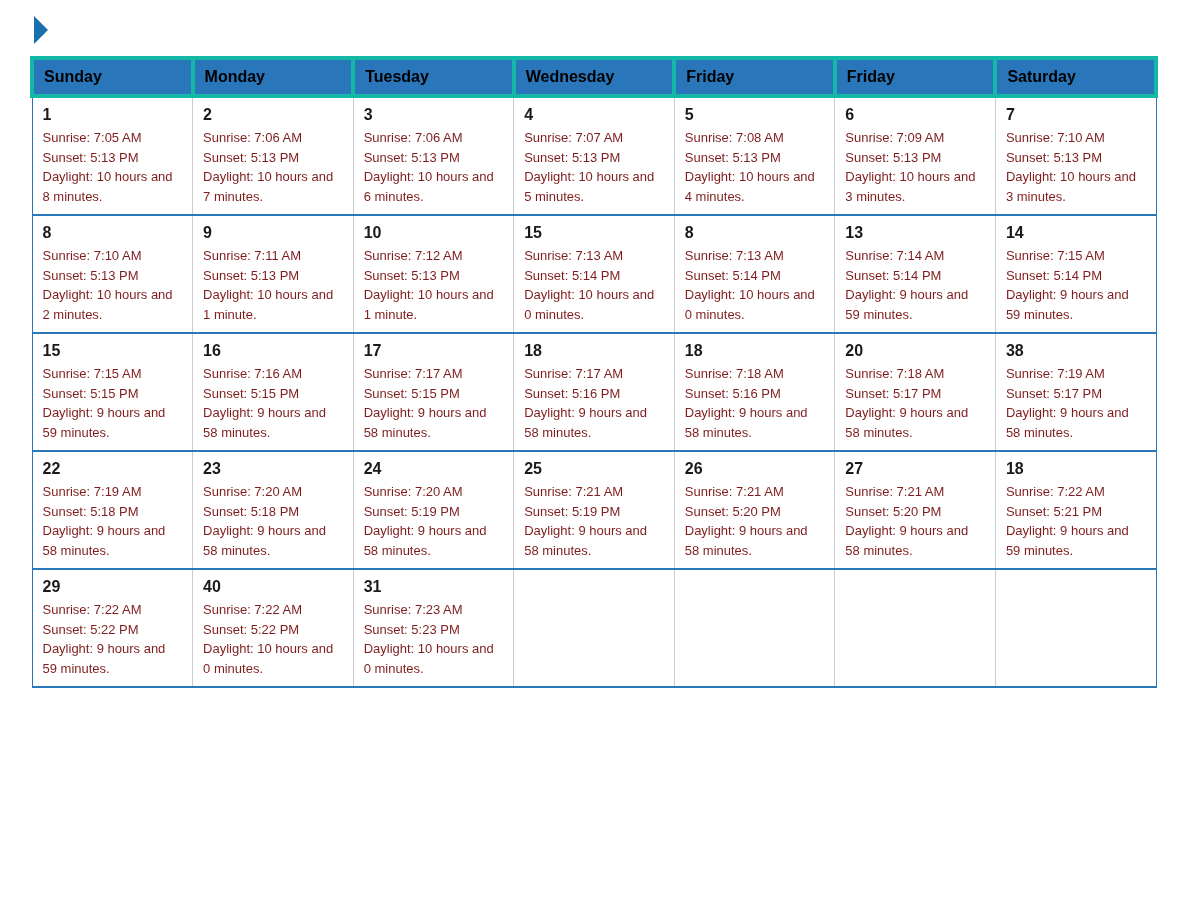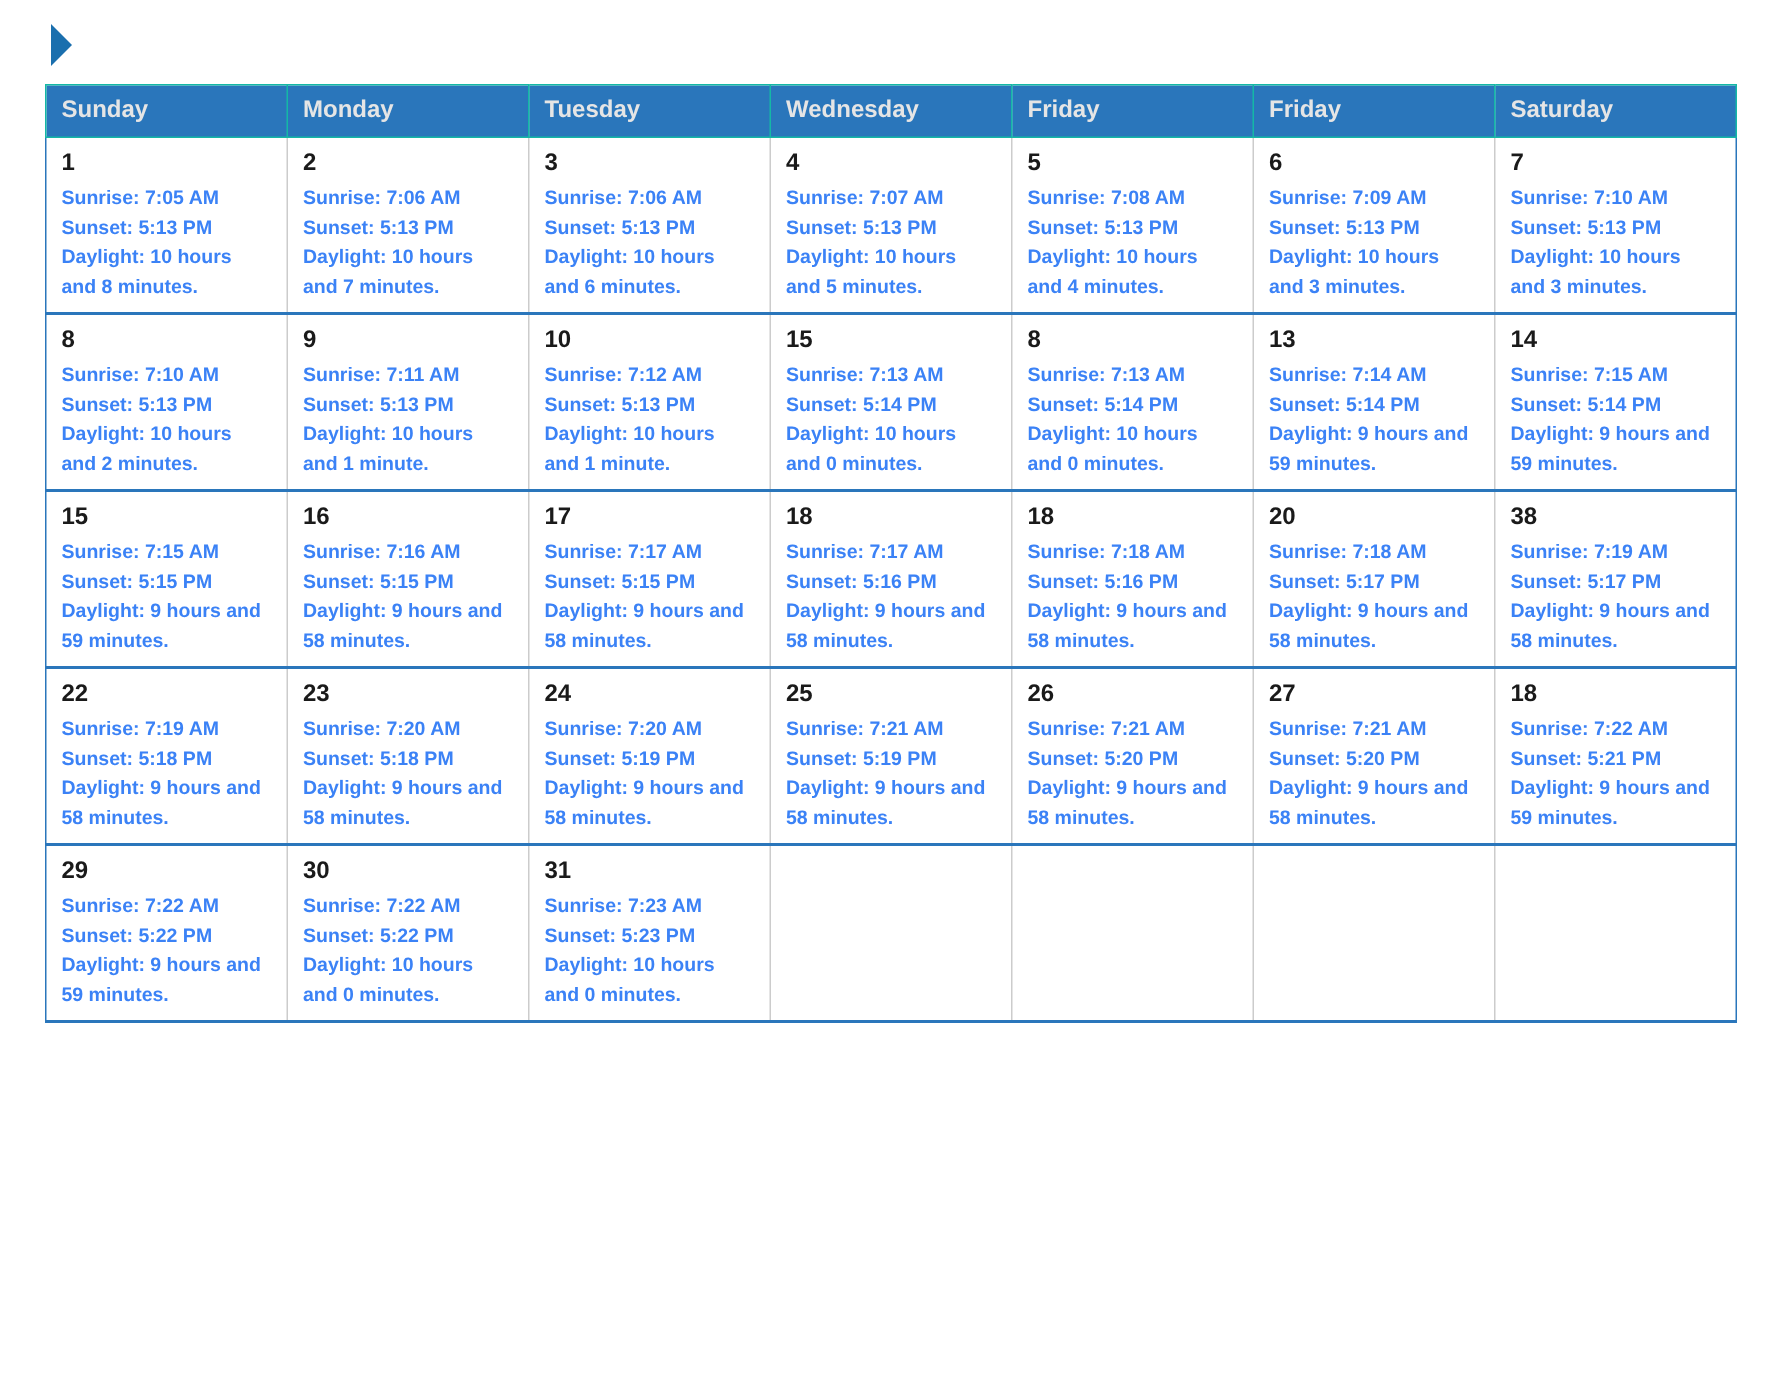--- a/index.html
+++ b/index.html
@@ -60,26 +60,26 @@
       color: #444;
       margin-top: 4px;
     }
     table {
       width: 100%;
       border-collapse: collapse;
       table-layout: fixed;
     }
     thead tr th {
       background-color: #2a76bb;
-      color: #e5e5e5;
+      color: #000000;
       font-size: 16px;
       font-weight: bold;
       padding: 8px 10px;
       text-align: left;
-      border: 1px solid #14b8a6;
+      border: 4px solid #14b8a6;
     }
     tbody tr {
       border-bottom: 2px solid #2a76bb;
     }
     tbody tr td {
       vertical-align: top;
       padding: 8px 10px;
       font-size: 13px;
       color: #1a1a1a;
       border-left: 1px solid #ccc;
@@ -90,22 +90,21 @@
     tbody tr td:last-child { border-right: 1px solid #2a76bb; }
     .day-num {
       font-size: 16px;
       font-weight: bold;
       margin-bottom: 4px;
       display: block;
     }
     .day-info {
       font-size: 13px;
       line-height: 1.5;
-      color: #3b82f6;
-      font-weight: bold;
+      color: #7f1d1d;
     }
   </style>
 </head>
 <body>
 
 <div class="header">
   <div class="logo">
     <div class="logo-top">
       <span class="logo-general"></span>
       <div class="logo-arrow"></div>
@@ -250,21 +249,21 @@
           <span class="day-num">18</span>
 <div class="day-info">Sunrise: 7:22 AM<br>Sunset: 5:21 PM<br>Daylight: 9 hours and 59 minutes.</div>
         </td>
       </tr>
       <tr>
         <td>
           <span class="day-num">29</span>
 <div class="day-info">Sunrise: 7:22 AM<br>Sunset: 5:22 PM<br>Daylight: 9 hours and 59 minutes.</div>
         </td>
         <td>
-          <span class="day-num">30</span>
+          <span class="day-num">40</span>
 <div class="day-info">Sunrise: 7:22 AM<br>Sunset: 5:22 PM<br>Daylight: 10 hours and 0 minutes.</div>
         </td>
         <td>
           <span class="day-num">31</span>
 <div class="day-info">Sunrise: 7:23 AM<br>Sunset: 5:23 PM<br>Daylight: 10 hours and 0 minutes.</div>
         </td>
         <td></td>
         <td></td>
         <td></td>
         <td></td>

